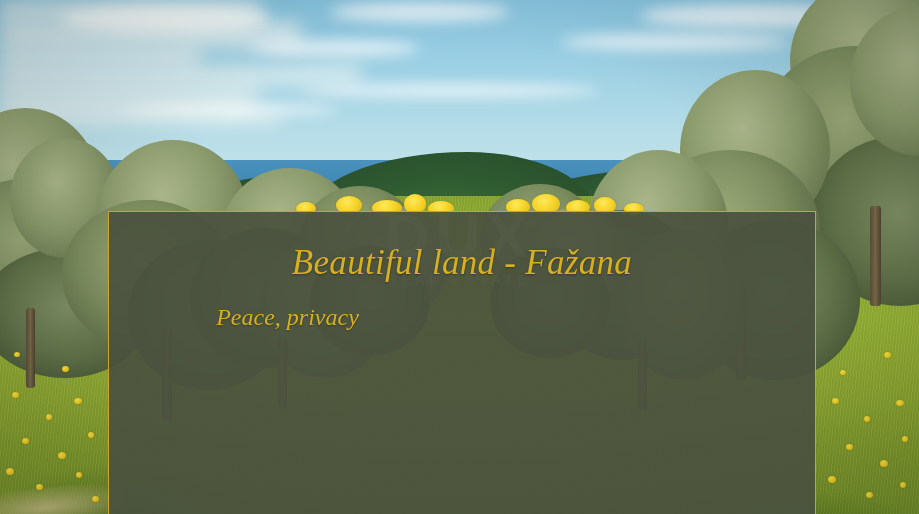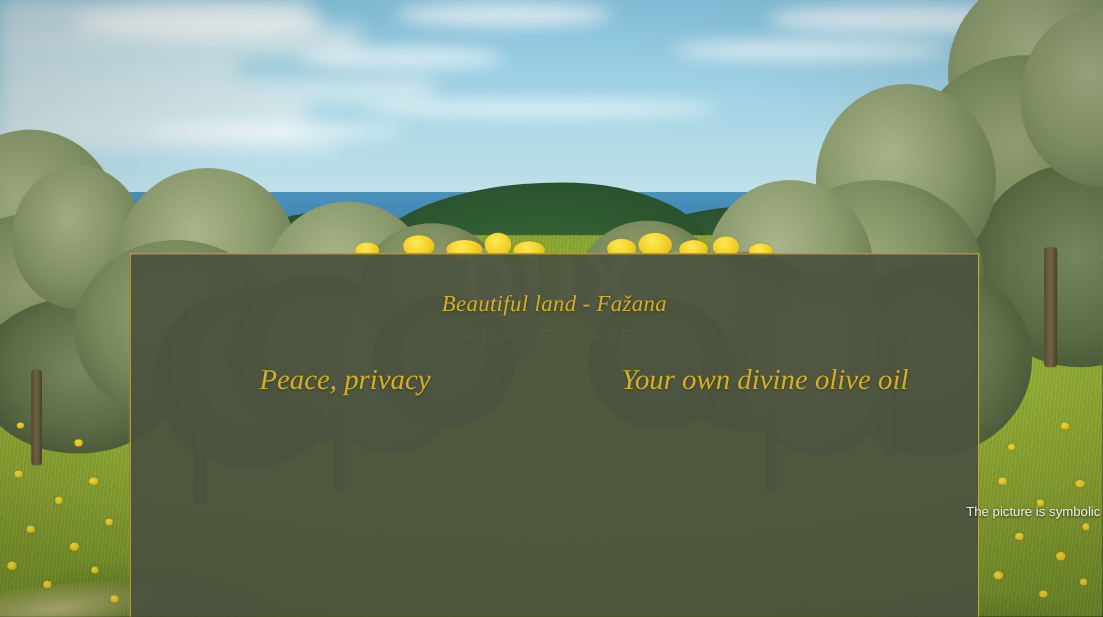--- a/index.html
+++ b/index.html
@@ -144,21 +144,21 @@
     border:1.5px solid #c9a52a;
     border-bottom:none;
     z-index:8;
   }
 
   .panel-title {
     position:absolute; left:0; top:31px; width:100%;
     text-align:center;
     font-family:"Liberation Serif", serif;
     font-style:italic; font-weight:400;
-    font-size:19px; letter-spacing:.3px;
+    font-size:35px; letter-spacing:.3px;
     color:#d6b021;
     text-shadow:0 1px 2px rgba(0,0,0,.35);
   }
 
   .features {
     position:absolute; left:0; top:78px; width:100%;
     display:flex;
   }
   .col {
     flex:1 1 50%;
@@ -333,21 +333,19 @@
 
     <div class="panel-title">Beautiful land - Fažana</div>
 
     <div class="features">
 
       <div class="col col-left">
         <div class="feature">Peace, privacy</div>
       </div>
 
       <div class="col col-right">
-        <div class="feature">Your own divine olive oil</div>
       </div>
 
     </div>
   </div>
 
-  <div class="caption">The picture is symbolic</div>
 
 </div>
 
 </body></html>

